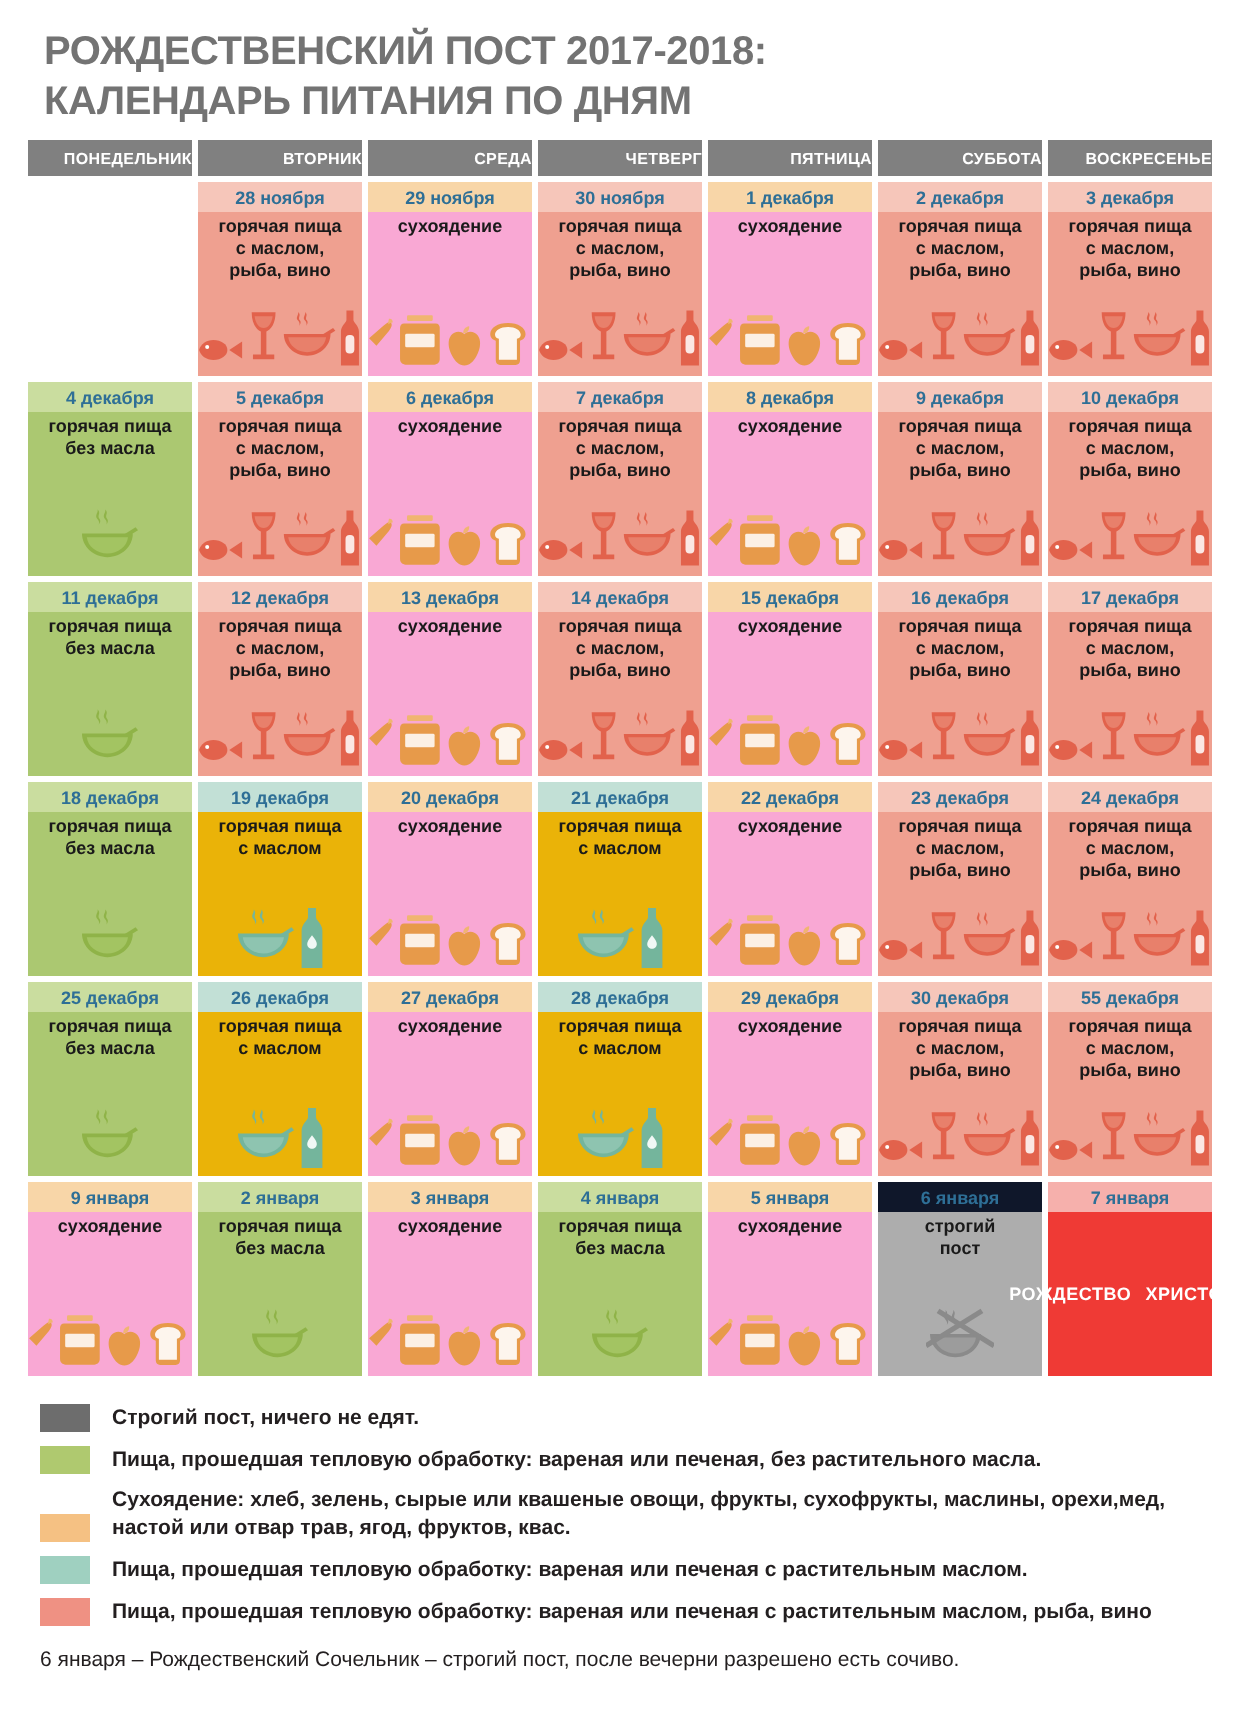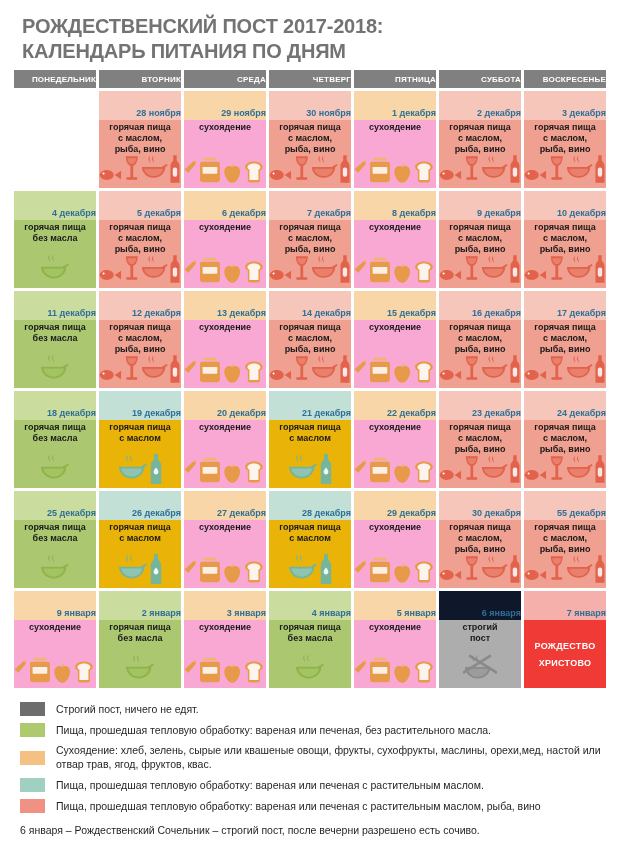--- a/index.html
+++ b/index.html
@@ -44,25 +44,25 @@
     min-width: 0;
     height: 97px;
     display: flex;
     flex-direction: column;
     align-items: center;
     position: relative;
   }
   .cell.empty { background: transparent; }
   .date {
     width: 100%;
-    text-align: right;
+    text-align: center;
     font-size: 9px;
     font-weight: bold;
     color: #2e6f96;
-    padding: 17px 0 2px;
+    padding: 3px 0 2px;
   }
   .desc {
     width: 100%;
     text-align: center;
     font-size: 9px;
     font-weight: bold;
     line-height: 11px;
     color: #1a1a1a;
     padding: 2px 1px 0;
     flex: 0 0 auto;
@@ -88,35 +88,35 @@
   .v-nooil .date  { background: #cadd9f; }
   .v-oil   { background: #eab308; }
   .v-oil .date    { background: #c2e0d6; }
   .v-strict{ background: #adadad; }
   .v-strict .date { background: #0f172a; color:#2e6f96; }
   .v-feast { background: #ef3a35; }
   .v-feast .date  { background: #f6b0ac; }
   .feast-text {
     flex: 1;
     display: flex;
-    flex-direction: column;
+    flex-direction: row;
     align-items: center;
     justify-content: center;
     gap: 7px;
     color: #ffffff;
     font-size: 9px;
     font-weight: bold;
     letter-spacing: 0.3px;
     text-align: center;
     width: 100%;
   }
 
   
   .legend { padding: 10px 8px 0 12px; }
-  .lrow { display: flex; align-items: center; margin-bottom: 6px; }
+  .lrow { display: flex; align-items: flex-end; margin-bottom: 6px; font-weight: bold; }
   .swatch {
     width: 25px; height: 14px;
     flex: 0 0 25px;
     margin-right: 11px;
     margin-top: 1px;
   }
   .ltext {
     font-size: 10.5px;
     line-height: 14px;
     color: #231f20;

